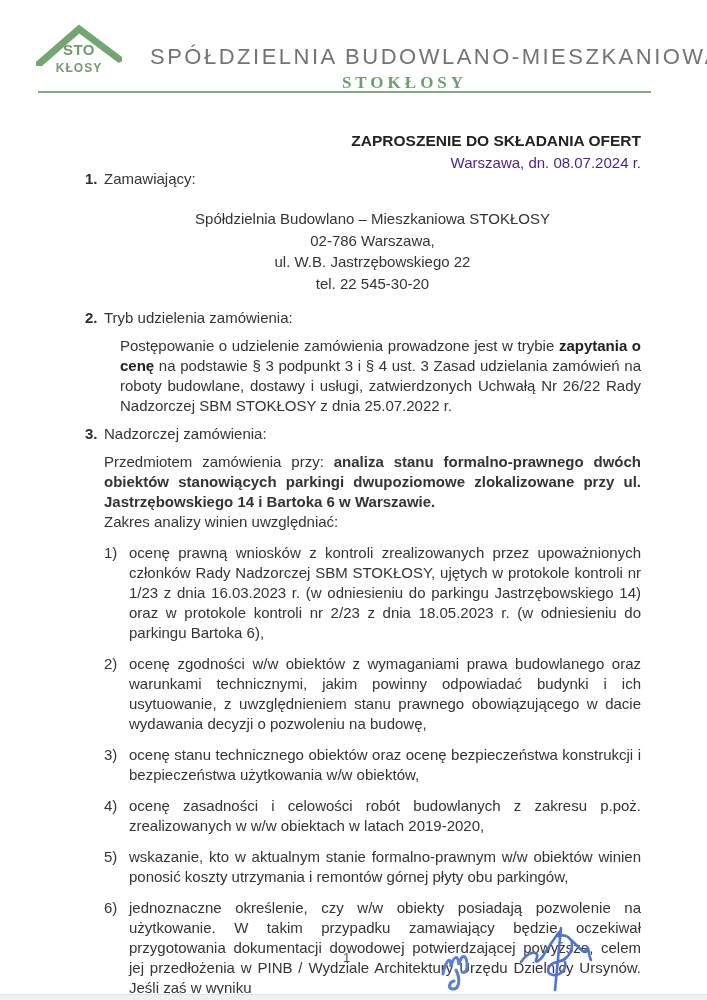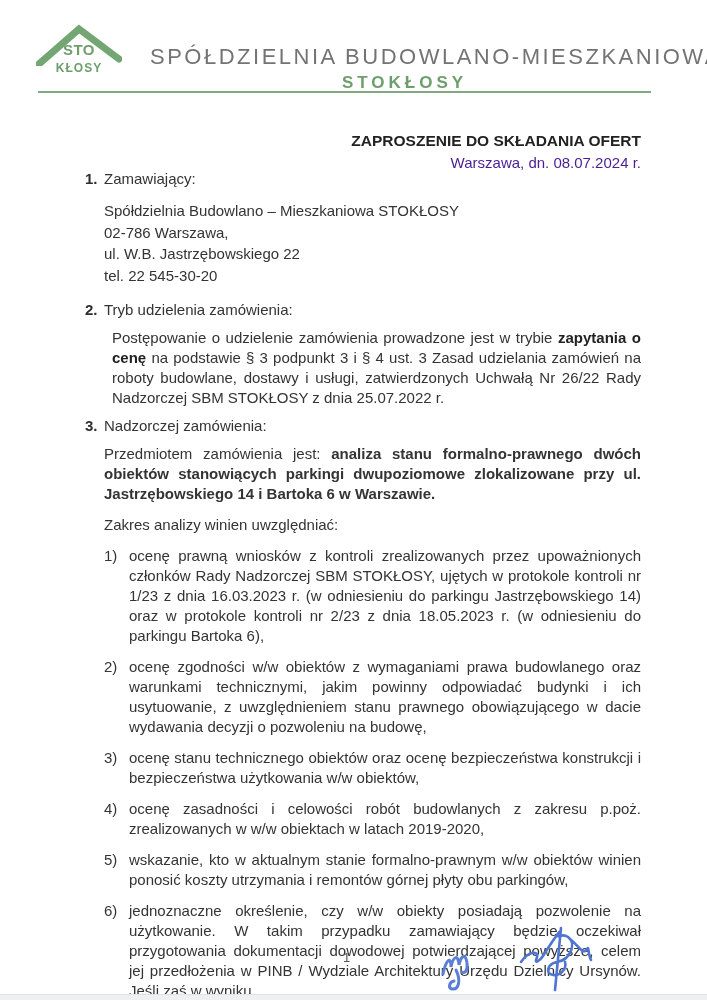--- a/index.html
+++ b/index.html
@@ -8,43 +8,43 @@
   .page { position:absolute; inset:0; background:#ffffff; color:#333;border-radius:24px; }
 
   
   .logo { position:absolute; left:34px; top:22px; width:90px; text-align:center; }
   .logo svg { display:block; margin:0 auto; }
   .logo-sto { font-size:15px; font-weight:bold; letter-spacing:0.5px; color:#6f9e6e; margin-top:-25px; }
   .logo-klosy { font-size:12px; font-weight:bold; letter-spacing:1px; color:#6f9e6e; margin-top:3px; }
 
   .brand { position:absolute; left:150px; right:48px; top:44px; text-align:center; }
   .brand-1 { font-size:22px; letter-spacing:2.5px; color:#737373; font-weight:500; white-space:nowrap;text-align:right; }
-  .brand-2 { font-size:17px; font-weight:bold; letter-spacing:4px; color:#6f9e6e; margin-top:3px; }
+  .brand-2 { font-size:17px; font-weight:bold; letter-spacing:4px; color:#6f9e6e; margin-top:3px;font-family:Liberation Serif, serif; }
 
   .rule { position:absolute; left:38px; right:56px; top:91px; height:2px; background:#7fa97e; }
 
   .date-line { position:absolute; top:106px; right:66px; font-size:15px; color:#4c1d95;margin-top:48px; }
 
   
   .content { position:absolute; left:85px; top:131px; width:556px;
              font-size:15px; line-height:20px; color:#343434; }
   .title { text-align:right; font-weight:bold; font-size:15.5px; color:#222; margin:0 0 18px 0; }
 
   .section { display:flex; }
   .sec-num { width:19px; flex:none; font-weight:bold; color:#2e2e2e; }
   .sec-body { flex:1; min-width:0; }
   .sec-heading { margin-bottom:8px; }
 
-  .address-block { margin:12px 0 14px 0; }
+  .address-block { margin:20px 0 14px 0;text-align:center; }
   .address-block div { margin-bottom:1.5px; }
 
-  .para { text-align:justify; margin:4px 0 8px 8px; }
+  .para { text-align:justify; margin:4px 0 8px 16px; }
   .para b { color:#222; }
   .intro { text-align:justify; margin:4px 0 0 0; }
-  .scope-label { margin:11px 0 0 0; }
+  .scope-label { margin:0 0 0 0; }
 
   .sub-item { display:flex; margin-top:11px; }
   .sub-marker { width:25px; flex:none; }
   .sub-text { flex:1; min-width:0; text-align:justify; }
 
   
   .page-number { position:absolute; left:0; right:14px; top:950px; text-align:center;
                  font-size:13px; color:#555; }
   .signatures { position:absolute; right:100px; top:922px; width:170px; height:75px; }
   .sig { position:absolute; }
@@ -98,21 +98,21 @@
       <div class="sec-body">
         <div class="sec-heading">Tryb udzielenia zamówienia:</div>
         <p class="para"><span>Postępowanie o udzielenie zamówienia prowadzone jest w trybie </span><b>zapytania o cenę</b><span> na podstawie § 3 podpunkt 3 i § 4 ust. 3 Zasad udzielania zamówień na roboty budowlane, dostawy i usługi, zatwierdzonych Uchwałą Nr 26/22 Rady Nadzorczej SBM STOKŁOSY z dnia 25.07.2022 r.</span></p>
       </div>
     </div>
 
     <div class="section">
       <div class="sec-num">3.</div>
       <div class="sec-body">
         <div class="sec-heading">Nadzorczej zamówienia:</div>
-        <p class="intro"><span>Przedmiotem zamówienia jest: </span><b>analiza stanu formalno-prawnego dwóch obiektów stanowiących parkingi dwupoziomowe zlokalizowane przy ul. Jastrzębowskiego 14 i Bartoka 6 w Warszawie.</b></p>
+        <p class="intro"><span>Przedmiotem zamówienia przy: </span><b>analiza stanu formalno-prawnego dwóch obiektów stanowiących parkingi dwupoziomowe zlokalizowane przy ul. Jastrzębowskiego 14 i Bartoka 6 w Warszawie.</b></p>
         <div class="scope-label">Zakres analizy winien uwzględniać:</div>
 
         <div class="sub-item">
           <div class="sub-marker">1)</div>
           <div class="sub-text">ocenę prawną wniosków z kontroli zrealizowanych przez upoważnionych członków Rady Nadzorczej SBM STOKŁOSY, ujętych w protokole kontroli nr 1/23 z dnia 16.03.2023 r. (w odniesieniu do parkingu Jastrzębowskiego 14) oraz w protokole kontroli nr 2/23 z dnia 18.05.2023 r. (w odniesieniu do parkingu Bartoka 6),</div>
         </div>
         <div class="sub-item">
           <div class="sub-marker">2)</div>
           <div class="sub-text">ocenę zgodności w/w obiektów z wymaganiami prawa budowlanego oraz warunkami technicznymi, jakim powinny odpowiadać budynki i ich usytuowanie, z uwzględnieniem stanu prawnego obowiązującego w dacie wydawania decyzji o pozwoleniu na budowę,</div>
         </div>

